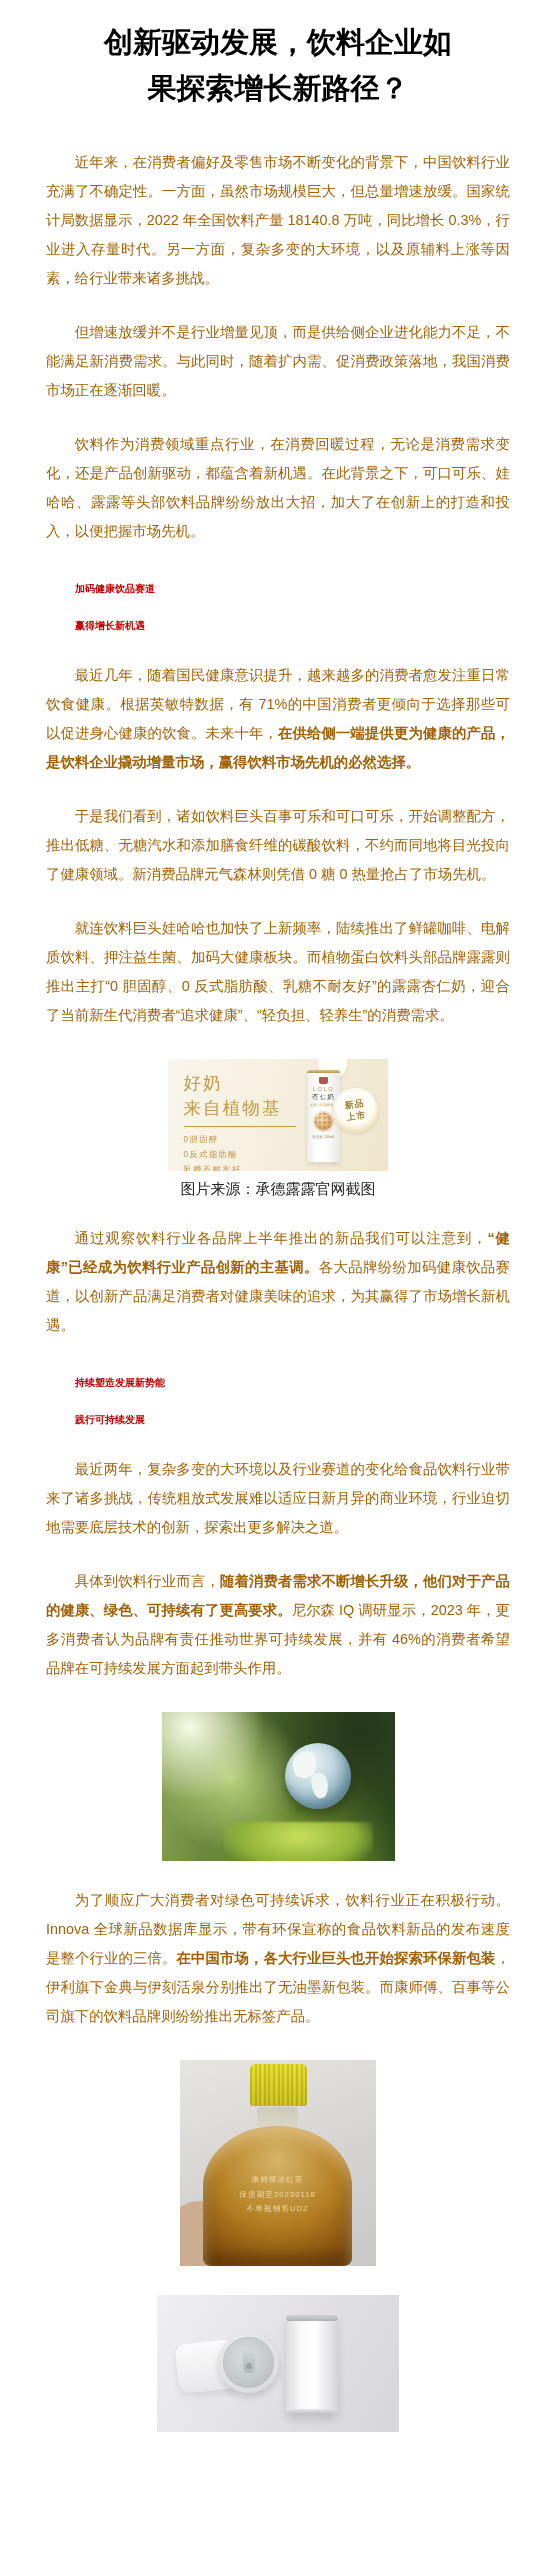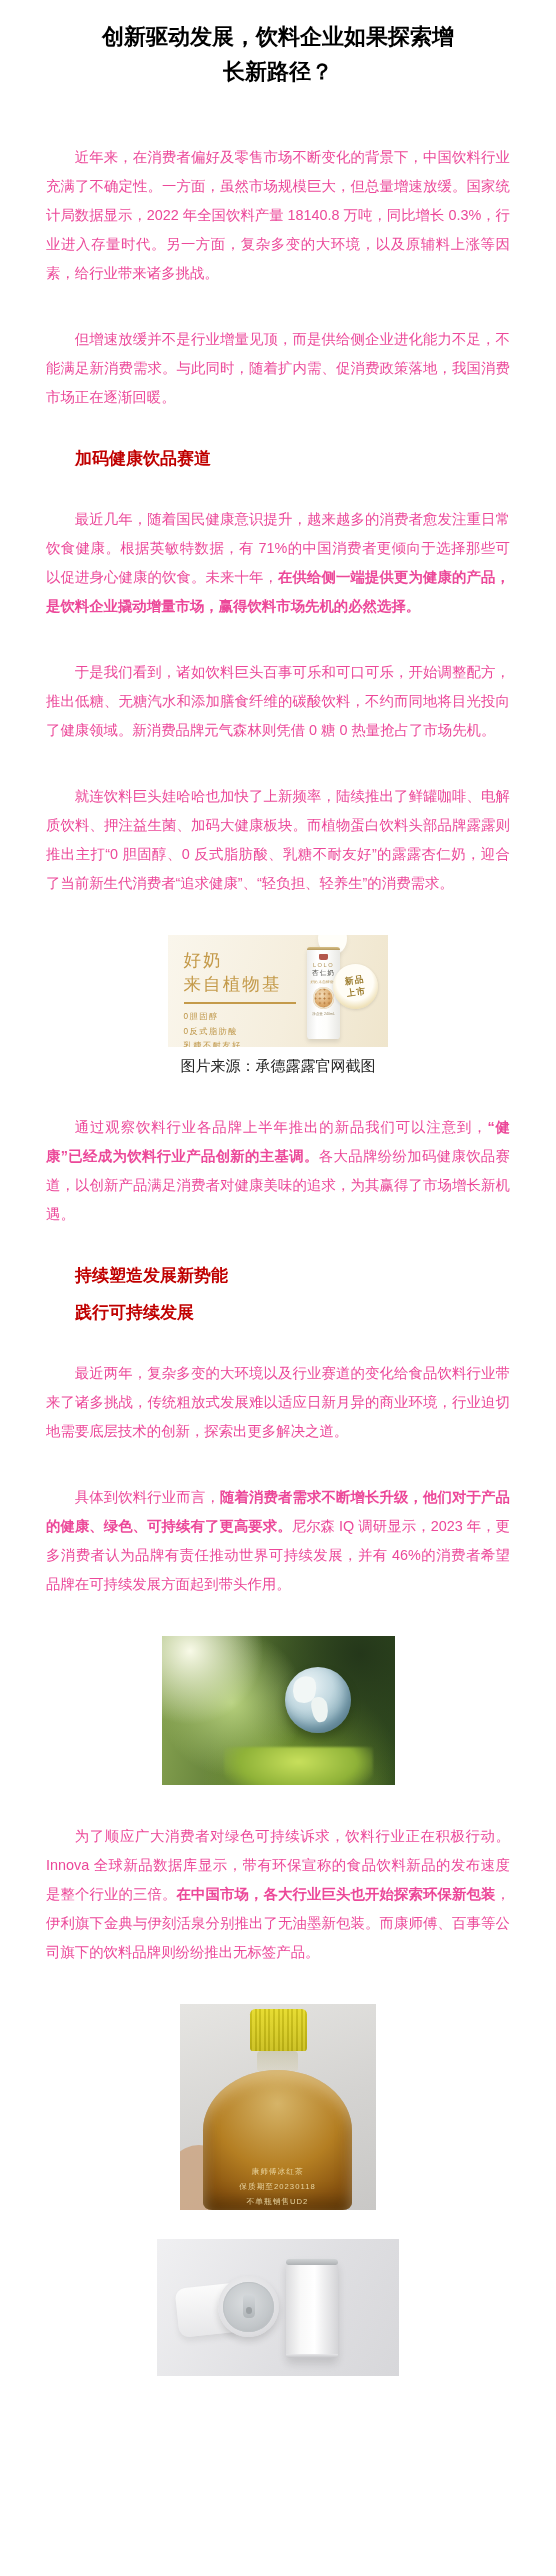--- a/index.html
+++ b/index.html
@@ -1,22 +1,22 @@
 <!DOCTYPE html>
 <html style="font-size:8.2px"><head>
 <meta charset="utf-8">
 <style>
   html,body{margin:0;padding:0;background:#fff;}
   body{width:556px;font-family:"Liberation Sans","DejaVu Sans",sans-serif;color:#000;}
   .page{width:556px;box-sizing:border-box;padding:18.5px 46px 31px;background:#fff;}
-  .title{max-width:361px;margin:0 auto 54px;font-size:22px;font-weight:bold;text-align:center;line-height:1.6;color:#000;}
-  .para{font-size:14.4px;line-height:29px;text-align:justify;text-indent:2em;margin:37px 0;color:#ec4899;}
+  .title{max-width:361px;margin:0 auto 37px;font-size:29px;font-weight:bold;text-align:center;line-height:1.6;color:#000;}
+  .para{font-size:14.4px;line-height:29px;text-align:justify;text-indent:2em;margin:25px 0;color:#a16207;}
   .para b{font-weight:bold;}
   .sec{margin:33px 0 5.2px;}
-  .sec h2{font-size:17px;font-weight:bold;color:#c00000;line-height:19.6px;margin:17.5px 0 0 29px;}
+  .sec h2{font-size:10px;font-weight:bold;color:#c00000;line-height:19.6px;margin:17.5px 0 0 29px;}
   figure{position:relative;overflow:hidden;margin:29px auto 9.3px;padding:0;display:block;}
   .caption{font-size:15px;text-align:center;margin:3.1px 0 20.6px;color:#222;}
 
   
   .fig-lolo{width:220px;height:112px;background:linear-gradient(105deg,#faf6ec 0%,#f5eedd 55%,#efe5cc 100%);}
   .lolo-drop{position:absolute;left:150px;top:-13.4px;width:29px;height:33px;background:#fffef9;border-radius:50%;box-shadow:0 3.1px 5.2px rgba(0,0,0,.06);}
   .lolo-left{position:absolute;left:15.5px;top:12.4px;}
   .lolo-h{font-size:17.5px;color:#c49a4a;letter-spacing:2.1px;line-height:1.4;}
   .lolo-bar{width:112px;height:1.5px;background:#c49a4a;margin:5.2px 0 6.2px;}
   .lolo-pt{font-size:8.2px;color:#bd9445;line-height:1.8;letter-spacing:1.5px;}
@@ -42,21 +42,21 @@
   .globe{position:absolute;left:123px;top:31px;width:66px;height:66px;border-radius:50%;background:radial-gradient(circle at 35% 28%,#eef6f8,#c2d8e0 38%,#87abb9 68%,#5d8494);box-shadow:0 6.2px 9.3px rgba(20,35,10,.35),inset -4.1px -6.2px 9.3px rgba(50,85,105,.4);}
   .globe::before{content:"";position:absolute;left:8.2px;top:8.2px;width:23px;height:27px;background:#f2f7f6;border-radius:62% 38% 55% 45%/48% 58% 42% 60%;transform:rotate(14deg);}
   .globe::after{content:"";position:absolute;left:27px;top:30px;width:15.5px;height:25px;background:#eef4f2;border-radius:45% 55% 60% 40%/40% 45% 70% 55%;transform:rotate(-12deg);}
 
   
   .fig-bottle{width:196px;height:206px;background:linear-gradient(160deg,#e6e5e2,#d4d3d1 55%,#c9c8c6);}
   .cap{position:absolute;left:70px;top:4.1px;width:57px;height:42px;border-radius:5.2px 5.2px 3.1px 3.1px;background:linear-gradient(#e6da22,#c9bd16);}
   .cap::before{content:"";position:absolute;inset:0;background:repeating-linear-gradient(90deg,rgba(0,0,0,.10) 0 2.1px,rgba(255,255,255,.08) 2.1px 4.6px);border-radius:inherit;}
   .neck{position:absolute;left:77px;top:47px;width:41px;height:20.6px;background:linear-gradient(rgba(195,190,155,.55),rgba(220,210,175,.30));border-radius:4.1px;}
   .bottle-body{position:absolute;left:23px;top:66px;width:149px;height:140px;border-radius:75px 75px 9.3px 9.3px/61px 61px 7.2px 7.2px;background:radial-gradient(circle at 50% 24%,#d6b468,#b47e22 50%,#8a5510 80%,#6f4209);box-shadow:inset 0 8.2px 13.4px rgba(255,240,200,.45),inset 0 -10.3px 15.5px rgba(40,20,0,.35);}
-  .etch{position:absolute;left:0;right:0;top:47px;text-align:center;color:#efdfae;font-size:7.7px;line-height:1.9;letter-spacing:1px;opacity:.92;margin-top:48px;}
+  .etch{position:absolute;left:0;right:0;top:47px;text-align:center;color:#efdfae;font-size:7.7px;line-height:1.9;letter-spacing:1px;opacity:.92;}
   .hand{position:absolute;left:-17.5px;bottom:-23px;width:72px;height:88px;background:#caa27e;border-radius:50%;opacity:.8;}
 
   
   .fig-cans{width:242px;height:137px;background:linear-gradient(120deg,#f0f0f2,#dfdfe2 60%,#d7d7da);}
   .lying-body{position:absolute;left:19.6px;top:47px;width:57px;height:49px;background:linear-gradient(#fbfbfb,#e7e7e9);border-radius:10.3px 4.1px 4.1px 10.3px;transform:rotate(-6deg);box-shadow:0 4.1px 6.2px rgba(0,0,0,.08);}
   .can-lid{position:absolute;left:61px;top:37px;width:61px;height:61px;border-radius:50%;background:radial-gradient(circle at 45% 40%,#f6f6f6,#dddde0 70%,#c9c9cc);box-shadow:0 4.1px 7.2px rgba(0,0,0,.14);}
   .can-lid::before{content:"";position:absolute;inset:5.2px;border-radius:50%;background:radial-gradient(circle at 45% 40%,#dbdee0,#c3c7ca 60%,#aeb2b5);box-shadow:inset 0 0 0 1px #bfc3c6;}
   .tab{position:absolute;left:25px;top:17.5px;width:12.4px;height:24px;background:linear-gradient(#d3d7da,#b2b7ba);border-radius:4.6px;z-index:1;}
   .tab::before{content:"";position:absolute;left:3.1px;top:13.4px;width:6.2px;height:6.2px;border-radius:50%;background:#9ca1a4;}
   .can-stand{position:absolute;left:129px;top:19.6px;width:52px;height:99px;border-radius:6.2px 6.2px 5.2px 5.2px;background:linear-gradient(90deg,#dcdcde,#f8f8f8 28%,#ffffff 55%,#e3e3e5 85%,#d4d4d7);box-shadow:0 5.2px 8.2px rgba(0,0,0,.12);}
@@ -65,23 +65,25 @@
 </style>
 </head>
 <body>
 
 <div class="page">
 
   <h1 class="title">创新驱动发展，饮料企业如果探索增长新路径？</h1>
 
   <p class="para"><span>近年来，在消费者偏好及零售市场不断变化的背景下，中国饮料行业充满了不确定性。一方面，虽然市场规模巨大，但总量增速放缓。国家统计局数据显示，2022 年全国饮料产量 18140.8 万吨，同比增长 0.3%，行业进入存量时代。另一方面，复杂多变的大环境，以及原辅料上涨等因素，给行业带来诸多挑战。</span></p>
   <p class="para"><span>但增速放缓并不是行业增量见顶，而是供给侧企业进化能力不足，不能满足新消费需求。与此同时，随着扩内需、促消费政策落地，我国消费市场正在逐渐回暖。</span></p>
+  <p class="para"><span>饮料作为消费领域重点行业，在消费回暖过程，无论是消费需求变化，还是产品创新驱动，都蕴含着新机遇。在此背景之下，可口可乐、娃哈哈、露露等头部饮料品牌纷纷放出大招，加大了在创新上的打造和投入，以便把握市场先机。</span></p>
 
   <div class="sec">
     <h2>加码健康饮品赛道</h2>
+    <h2>赢得增长新机遇</h2>
   </div>
 
   <p class="para"><span>最近几年，随着国民健康意识提升，越来越多的消费者愈发注重日常饮食健康。根据英敏特数据，有 71%的中国消费者更倾向于选择那些可以促进身心健康的饮食。未来十年，</span><b>在供给侧一端提供更为健康的产品，是饮料企业撬动增量市场，赢得饮料市场先机的必然选择。</b></p>
   <p class="para"><span>于是我们看到，诸如饮料巨头百事可乐和可口可乐，开始调整配方，推出低糖、无糖汽水和添加膳食纤维的碳酸饮料，不约而同地将目光投向了健康领域。新消费品牌元气森林则凭借 0 糖 0 热量抢占了市场先机。</span></p>
   <p class="para"><span>就连饮料巨头娃哈哈也加快了上新频率，陆续推出了鲜罐咖啡、电解质饮料、押注益生菌、加码大健康板块。而植物蛋白饮料头部品牌露露则推出主打“0 胆固醇、0 反式脂肪酸、乳糖不耐友好”的露露杏仁奶，迎合了当前新生代消费者“追求健康”、“轻负担、轻养生”的消费需求。</span></p>
 
   <figure class="fig-lolo">
     <div class="lolo-drop"></div>
     <div class="lolo-left">
       <div class="lolo-h">好奶</div>

